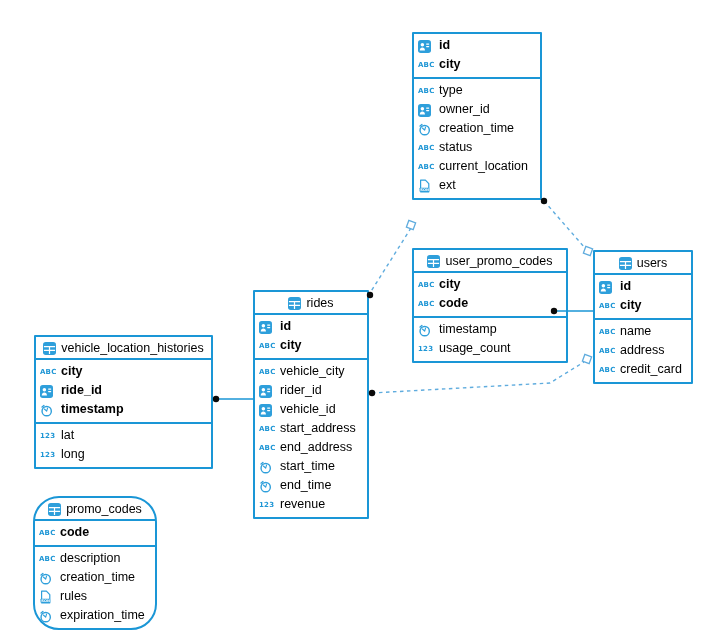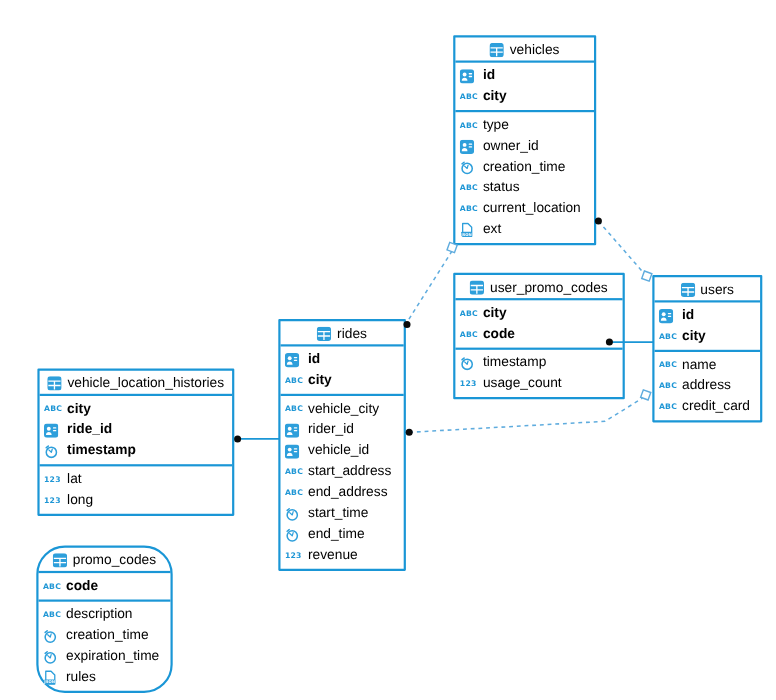--- a/index.html
+++ b/index.html
@@ -53,29 +53,20 @@
       <circle cx="544" cy="201" r="3.2" fill="#0a0a0a"></circle>
       <polyline points="372,393 550,383 584,362" fill="none" stroke="#5facde" stroke-width="1.4" stroke-dasharray="3.5 3.5"></polyline>
       <rect x="-3.6" y="-3.6" width="7.2" height="7.2" fill="#ffffff" stroke="#5facde" stroke-width="1.3" transform="translate(587 359) rotate(20)"></rect>
       <circle cx="372" cy="393" r="3.2" fill="#0a0a0a"></circle>
       <polyline points="554,311 594,311" fill="none" stroke="#1a96d6" stroke-width="1.6"></polyline>
       <circle cx="554" cy="311" r="3.2" fill="#0a0a0a"></circle>
       <polyline points="216,399 254,399" fill="none" stroke="#1a96d6" stroke-width="1.6"></polyline>
       <circle cx="216" cy="399" r="3.2" fill="#0a0a0a"></circle>
     </svg>
 <div class="table-node" style="left: 412px; top: 32px; width: 130px;">
-      <div class="t-header">
-        <span class="icon">
-          <svg width="13" height="13" viewBox="0 0 14 14">
-            <rect x="0" y="0" width="14" height="14" rx="3" fill="#2e9fdb"></rect>
-            <path d="M1 4.9h12 M1 9.1h12 M7 4.9V13" stroke="#fff" stroke-width="1.3" fill="none"></path>
-          </svg>
-        </span>
-        <span class="t-title">vehicles</span>
-      </div>
       <div class="t-section pk">
         <div class="field-row pk">
           <span class="icon">
             <svg width="13" height="13" viewBox="0 0 14 14">
               <rect x="0" y="0" width="14" height="14" rx="3" fill="#2e9fdb"></rect>
               <circle cx="4.7" cy="5.1" r="1.9" fill="#fff"></circle>
               <path d="M1.9 11.3c0-2 1.2-3.1 2.8-3.1s2.8 1.1 2.8 3.1z" fill="#fff"></path>
               <rect x="8.7" y="3.7" width="3.4" height="1.3" rx="0.6" fill="#fff"></rect>
               <rect x="8.7" y="6.4" width="3.4" height="1.3" rx="0.6" fill="#fff"></rect>
             </svg>
@@ -422,33 +413,33 @@
             <svg width="13" height="13" viewBox="0 0 14 14">
               <circle cx="7.2" cy="7.7" r="5" stroke="#2e9fdb" stroke-width="1.5" fill="none"></circle>
               <path d="M7.2 7.7L4.7 5.4 M7.2 7.7l0.9-3.2" stroke="#2e9fdb" stroke-width="1.2" fill="none" stroke-linecap="round"></path>
               <path d="M2.2 3.2l2-1.6" stroke="#2e9fdb" stroke-width="1.5" stroke-linecap="round"></path>
             </svg>
           </span>
           <span class="f-name">creation_time</span>
         </div>
         <div class="field-row">
           <span class="icon">
-            <svg width="13" height="13" viewBox="0 0 14 14">
-              <circle cx="7.2" cy="7.7" r="5" stroke="#2e9fdb" stroke-width="1.5" fill="none"></circle>
-              <path d="M7.2 7.7L4.7 5.4 M7.2 7.7l0.9-3.2" stroke="#2e9fdb" stroke-width="1.2" fill="none" stroke-linecap="round"></path>
-              <path d="M2.2 3.2l2-1.6" stroke="#2e9fdb" stroke-width="1.5" stroke-linecap="round"></path>
-            </svg>
-          </span>
-          <span class="f-name">expiration_time</span>
-        </div>
-        <div class="field-row">
-          <span class="icon">
             <svg width="13" height="14" viewBox="0 0 13 14">
               <path d="M2.6 1.2h4.8l3.4 3.4v8.2H2.6z" fill="none" stroke="#2e9fdb" stroke-width="1.2" stroke-linejoin="round"></path>
               <rect x="1.1" y="8.7" width="10" height="4.3" rx="1" fill="#2e9fdb"></rect>
               <text x="6.1" y="12.1" font-size="3.5" fill="#fff" text-anchor="middle" font-family="DejaVu Sans, sans-serif" font-weight="bold">JSON</text>
             </svg>
           </span>
           <span class="f-name">rules</span>
         </div>
+        <div class="field-row">
+          <span class="icon">
+            <svg width="13" height="13" viewBox="0 0 14 14">
+              <circle cx="7.2" cy="7.7" r="5" stroke="#2e9fdb" stroke-width="1.5" fill="none"></circle>
+              <path d="M7.2 7.7L4.7 5.4 M7.2 7.7l0.9-3.2" stroke="#2e9fdb" stroke-width="1.2" fill="none" stroke-linecap="round"></path>
+              <path d="M2.2 3.2l2-1.6" stroke="#2e9fdb" stroke-width="1.5" stroke-linecap="round"></path>
+            </svg>
+          </span>
+          <span class="f-name">expiration_time</span>
+        </div>
       </div>
     </div>
   </div>
 
 </body></html>

